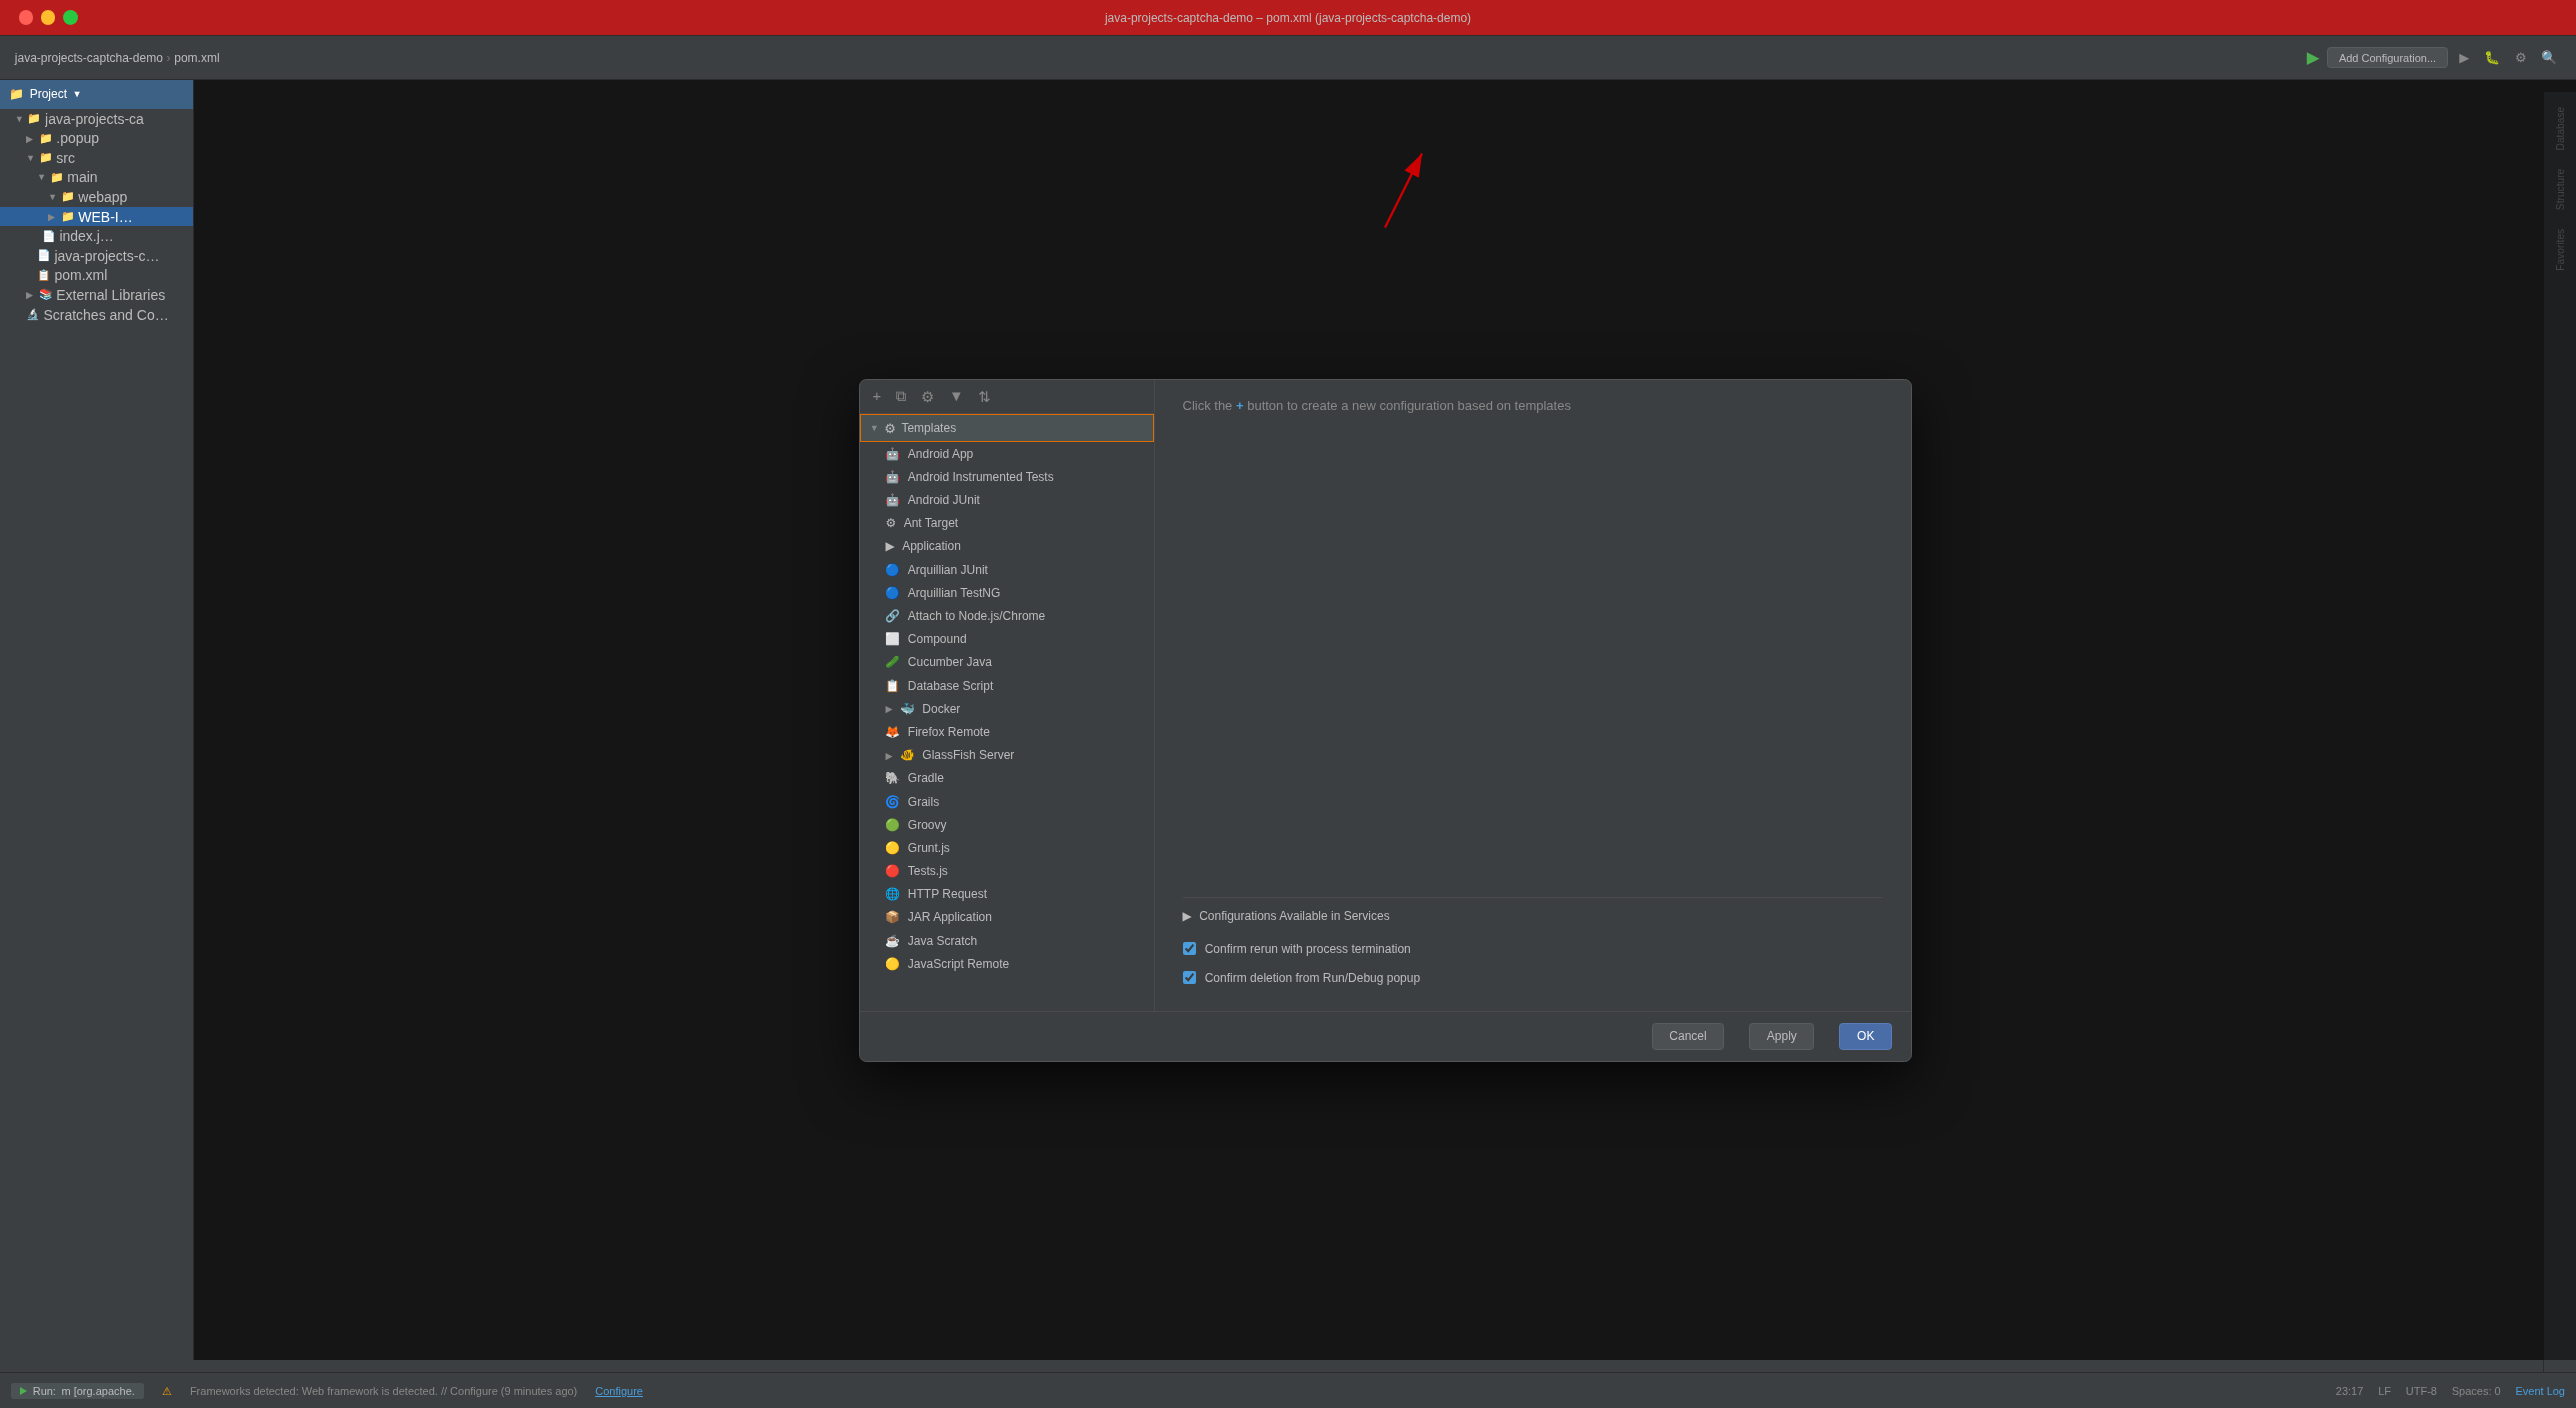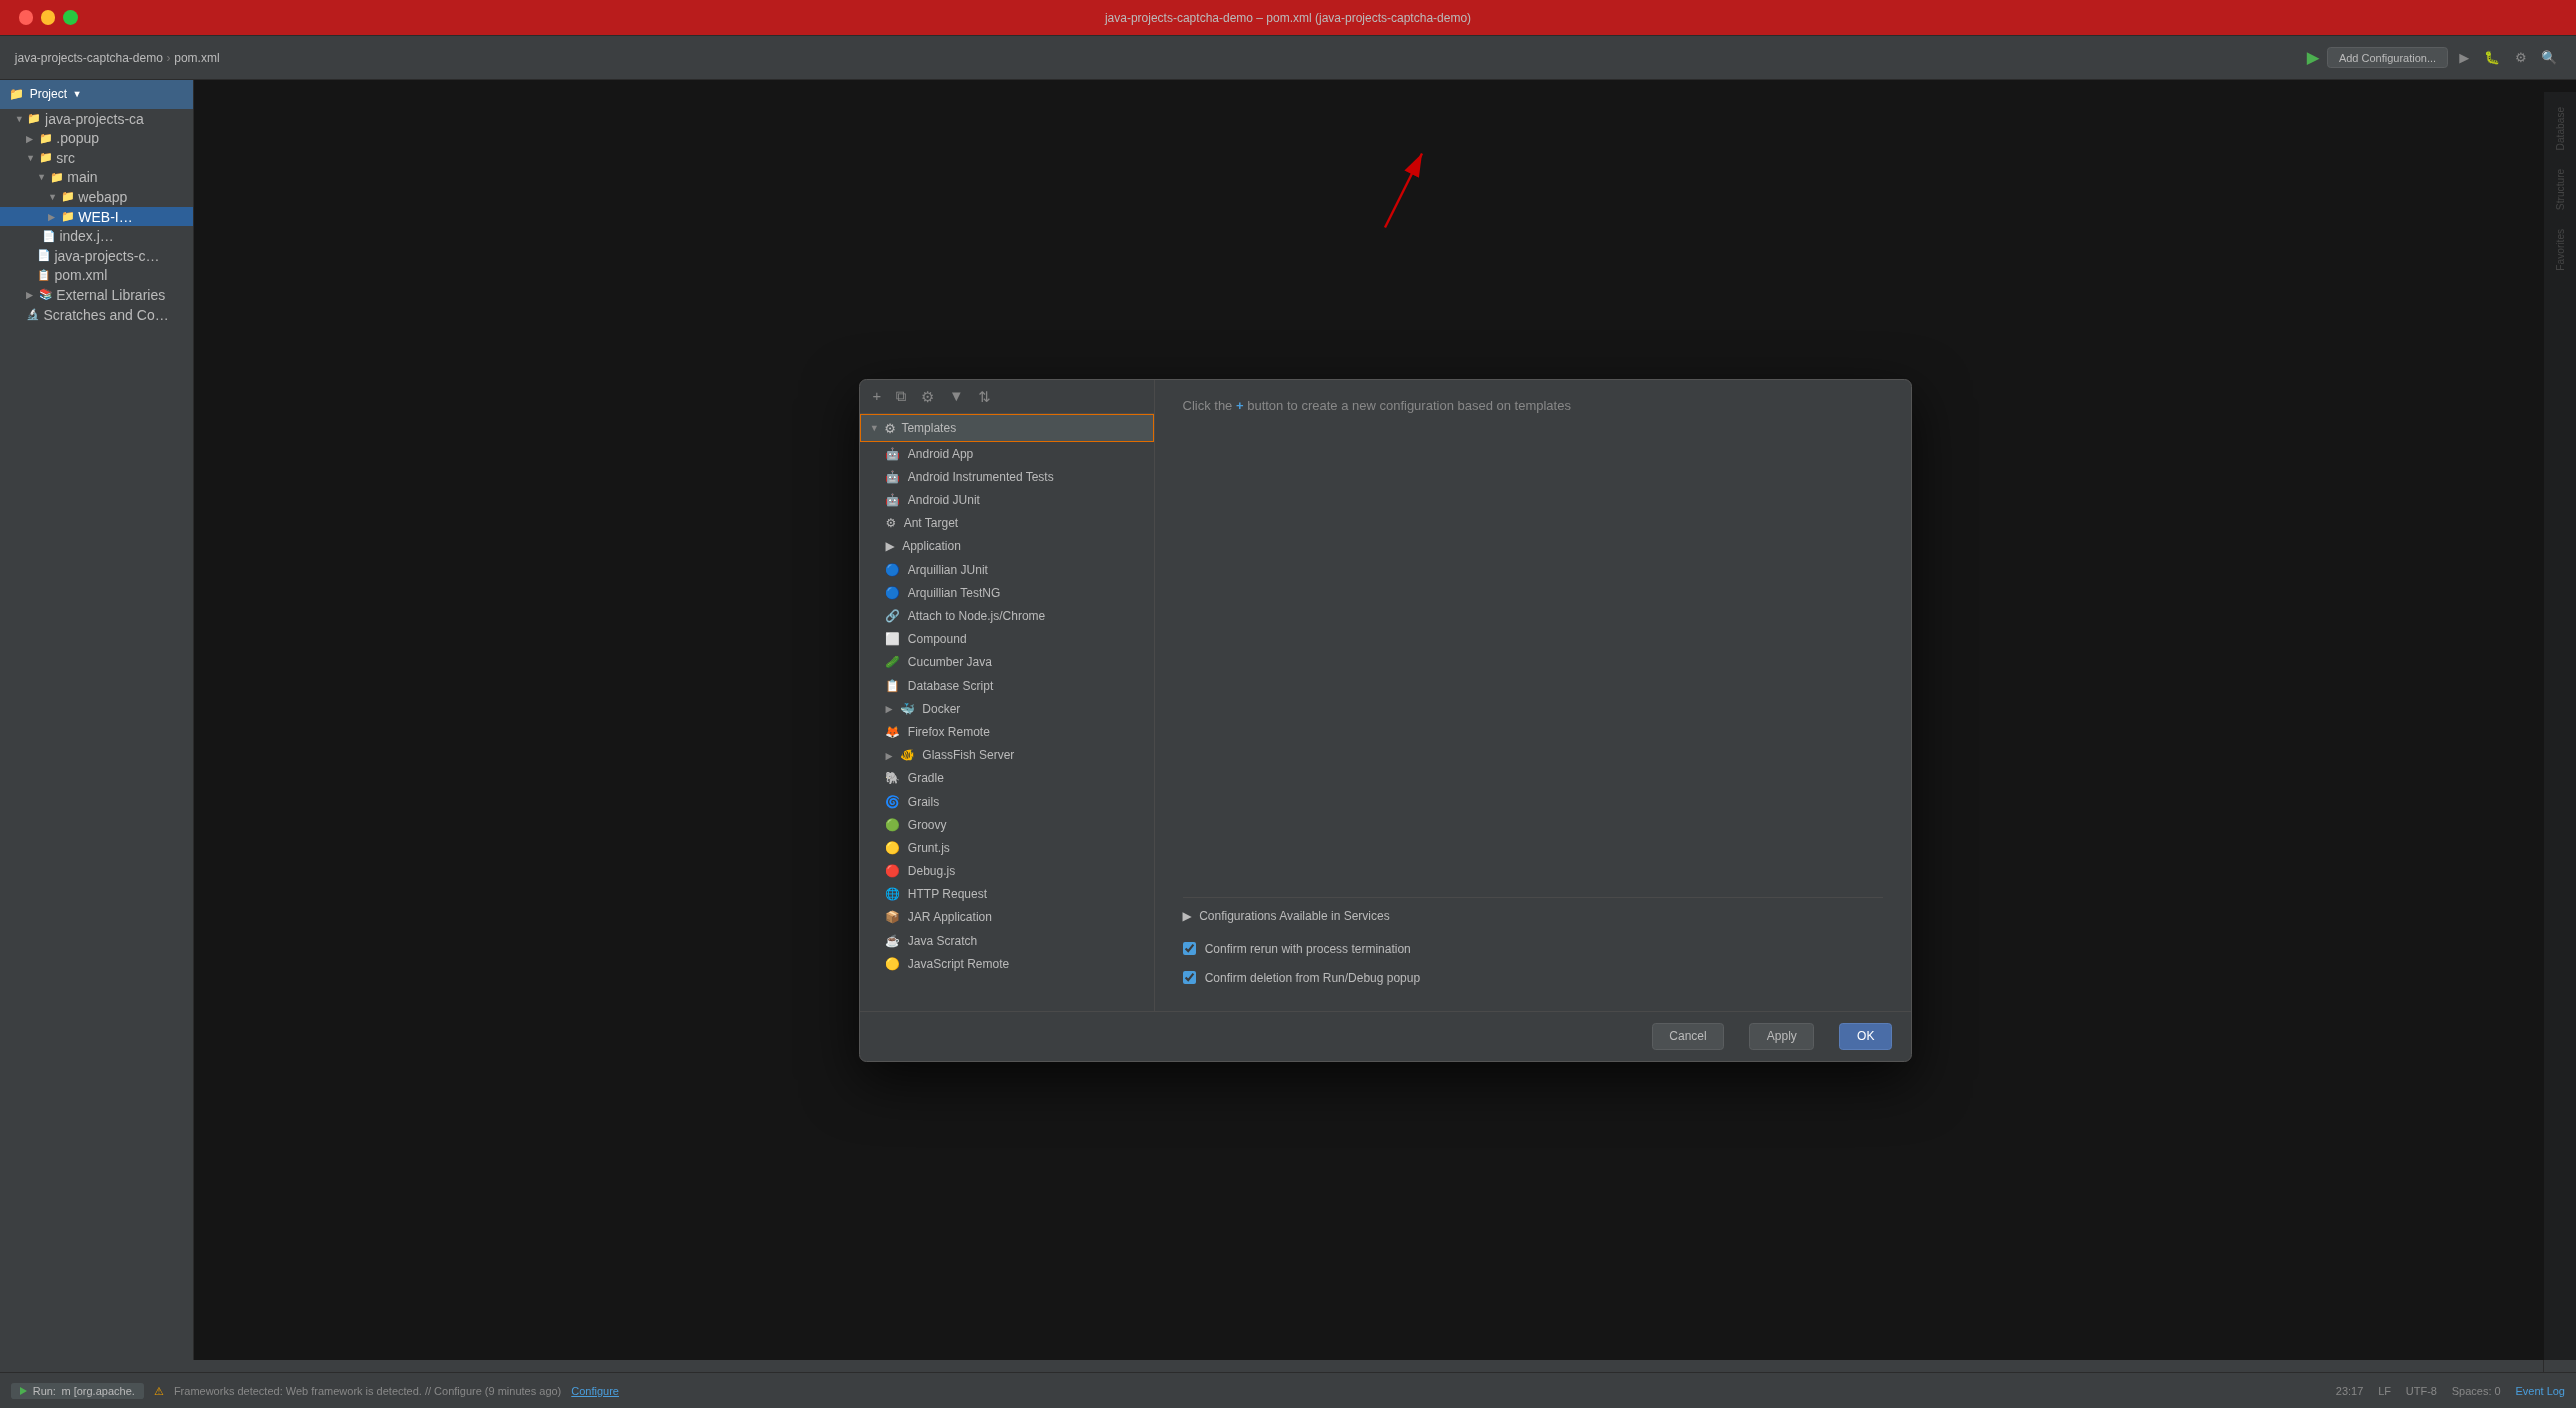--- a/index.html
+++ b/index.html
@@ -343,21 +343,21 @@
       font-size: 11px;
       color: #888;
       position: absolute;
       bottom: 0;
       left: 0;
       right: 0;
     }
     .bottom-bar-left {
       display: flex;
       align-items: center;
-      gap: 10px;
+      gap: 18px;
       flex: 1;
     }
     .bottom-bar-right {
       display: flex;
       align-items: center;
       gap: 14.8px;
     }
     .run-panel-header {
       display: flex;
       align-items: center;
@@ -591,21 +591,21 @@
               <div class="config-item">
                 <span class="config-item-icon">🟢</span>
                 <span>Groovy</span>
               </div>
               <div class="config-item">
                 <span class="config-item-icon">🟡</span>
                 <span>Grunt.js</span>
               </div>
               <div class="config-item">
                 <span class="config-item-icon">🔴</span>
-                <span>Debug.js</span>
+                <span>Tests.js</span>
               </div>
               <div class="config-item">
                 <span class="config-item-icon">🌐</span>
                 <span>HTTP Request</span>
               </div>
               <div class="config-item">
                 <span class="config-item-icon">📦</span>
                 <span>JAR Application</span>
               </div>
               <div class="config-item">

